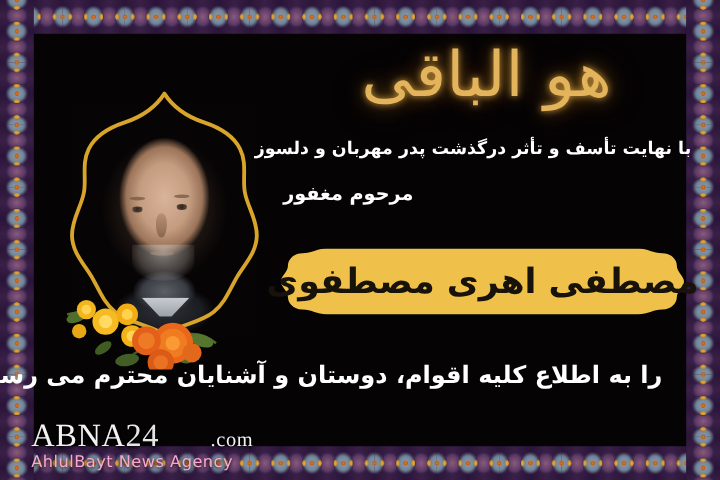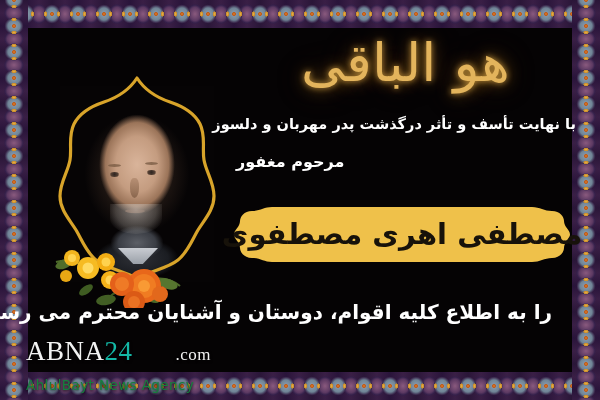--- a/index.html
+++ b/index.html
@@ -175,26 +175,26 @@
     text-align:center;font-size:20px;
   }
 
   
   .watermark{position:absolute;left:26px;bottom:8px;z-index:8;line-height:1;}
   .wm-main{
     font-family:"Liberation Serif","DejaVu Serif",serif;
     font-size:27px;color:#f2f2f2;letter-spacing:.5px;
     text-shadow:0 1px 3px rgba(0,0,0,.95);
   }
-  .wm-main .num{color:#14b8a6;}
+  .wm-main .num{color:#e5e5e5;}
   .wm-main .dom{font-size:17px;margin-left:43px;}
   .wm-sub{
-    margin-top:14px;
-    font-family:"DejaVu Sans","Liberation Sans",sans-serif;
-    font-size:13.5px;color:#15803d;letter-spacing:.4px;
+    margin-top:2px;
+    font-family:"DejaVu Sans","Liberation Sans",sans-serif;
+    font-size:13.5px;color:#f9a8d4;letter-spacing:.4px;
     text-shadow:0 1px 3px rgba(0,0,0,.95);
   }
 </style>
 </head>
 <body>
 
 <div class="poster">
 
   <div class="canvas"></div>
 

